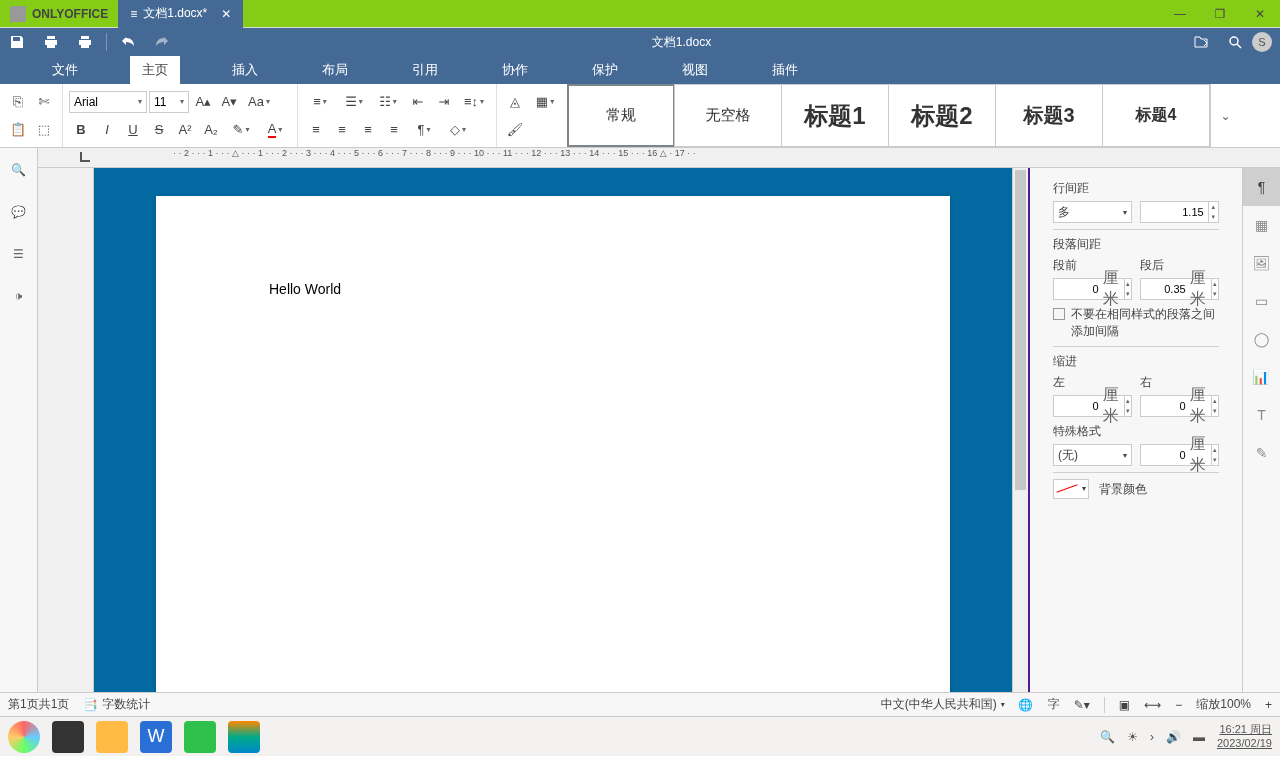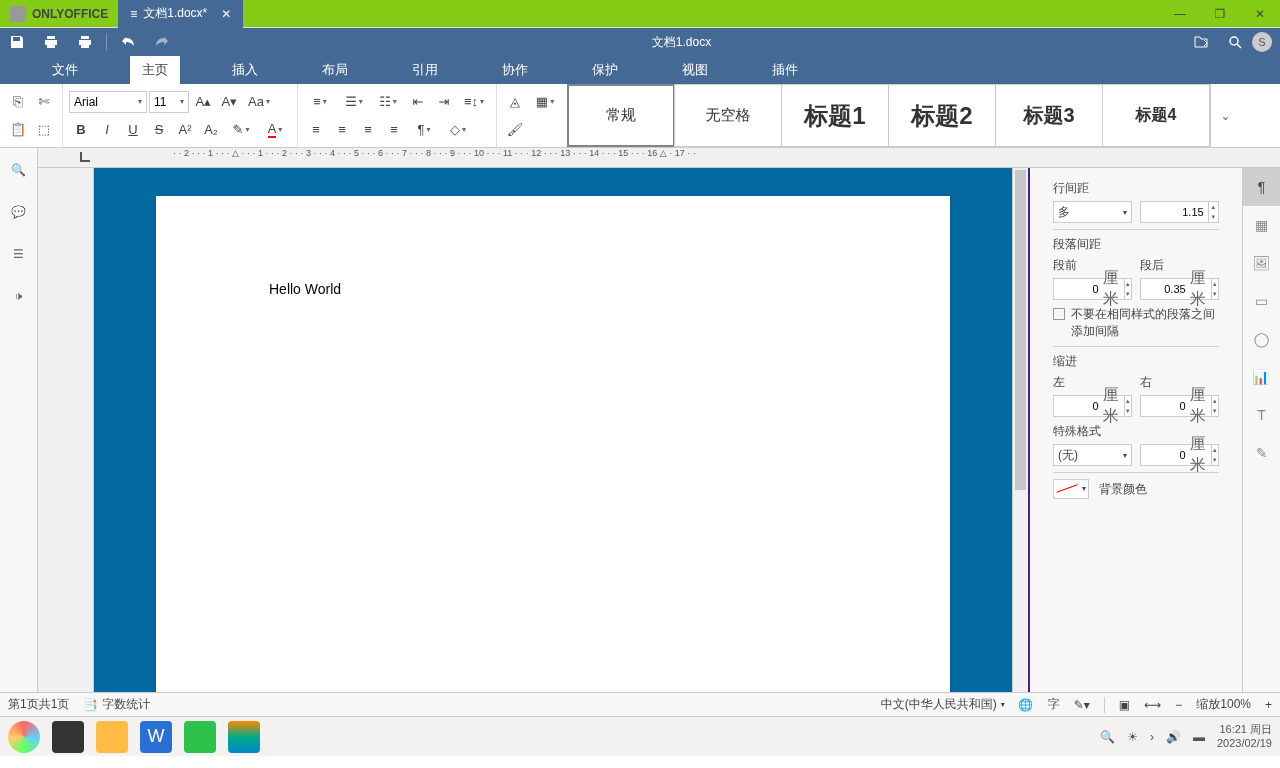--- a/index.html
+++ b/index.html
@@ -93,21 +93,21 @@
 
 .statusbar { height: 24px; background: #f7f7f7; border-top: 1px solid #cbcbcb; display: flex; align-items: center; font-size: 12px; color: #444; padding: 0 8px; gap: 14px; }
 .statusbar .spacer { flex: 1; }
 .statusbar .sitem { display: flex; align-items: center; gap: 4px; }
 
 
 .taskbar { height: 40px; background: #f4f2f0; border-top: 1px solid #ccc; display: flex; align-items: center; padding: 0 8px; gap: 12px; }
 .taskbar .ticon { width: 32px; height: 32px; border-radius: 4px; display: flex; align-items: center; justify-content: center; font-size: 18px; }
 .taskbar .spacer { flex: 1; }
 .taskbar .tray { display: flex; align-items: center; gap: 12px; color: #555; font-size: 12px; }
-.taskbar .clock { text-align: right; line-height: 1.2; font-size: 11px; color: #555; }
+.taskbar .clock { text-align: right; line-height: 1.2; font-size: 11px; color: #555; text-decoration: underline; }
 
 svg { width: 16px; height: 16px; }
 </style>
 </head>
 <body>
 
 <div class="titlebar">
   <div class="logo">
     <span class="logo-icon"></span>
     <span>ONLYOFFICE</span>

